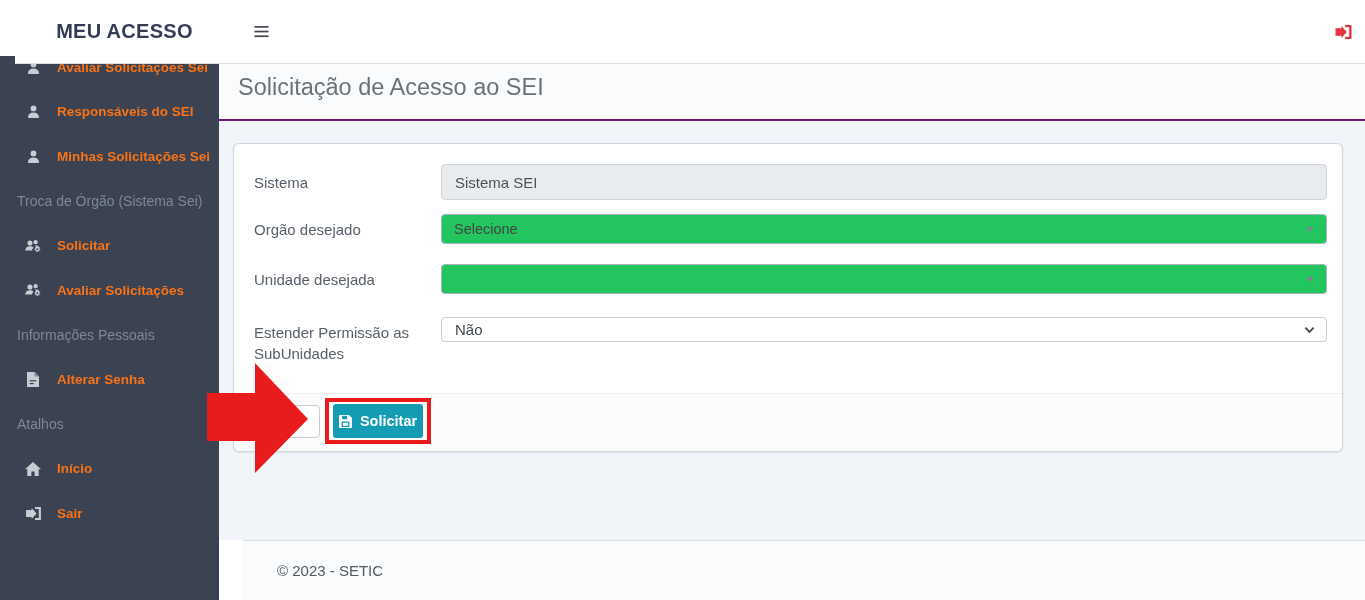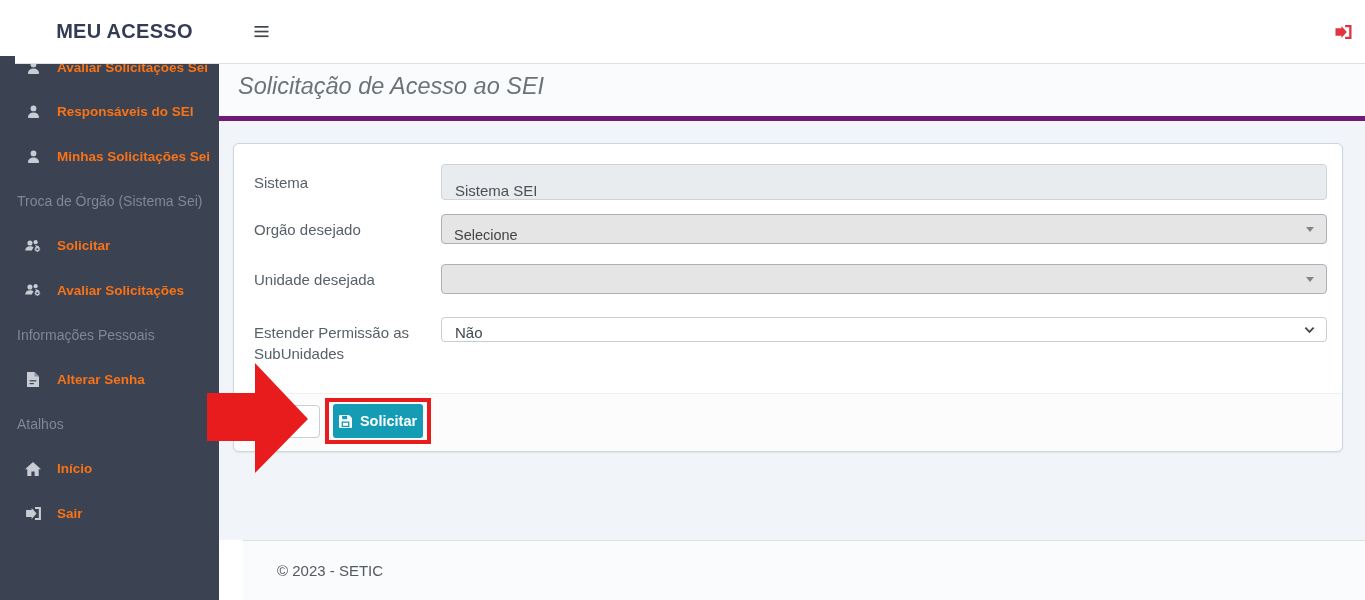--- a/index.html
+++ b/index.html
@@ -50,22 +50,22 @@
     margin-left:15px; color:#f97316; font-size:13.5px; font-weight:bold;
     white-space:nowrap;
   }
   .menu-header {
     color:#7f8896; font-size:14px; padding-left:17px; white-space:nowrap;
   }
 
   
   .main { position:absolute; left:219px; top:56px; right:0; bottom:0; }
   .content-header {
-    height:65px; background:#f9fbfd; border-bottom:5px solid #701a75;
-    display:flex; align-items:center; padding-left:19px;font-style:italic;
+    height:65px; background:#f9fbfd; border-bottom:2px solid #701a75;
+    display:flex; align-items:center; padding-left:19px;
   }
   .page-title { font-size:23.5px; font-weight:400; color:#6d7277; }
   .content {
     position:absolute; top:65px; bottom:60px; left:0; right:0;
     background:#f1f4f8;
   }
 
   
   .card {
     position:absolute; left:14px; top:22px; width:1110px; height:309px;
@@ -74,27 +74,27 @@
   }
   .card-body { padding:20px 15px 0 20px; }
   .form-row { display:flex; align-items:center; }
   .form-row.top-align { align-items:flex-start; }
   .form-row.top-align .form-label { padding-top:5px; line-height:21px; }
   .fr0 { margin-bottom:14px; }
   .fr1 { margin-bottom:20px; }
   .fr2 { margin-bottom:23px; }
   .form-label { width:187px; padding-right:12px; font-size:15px; color:#58606a; }
   .form-control-wrap { flex:1; }
-  .ctl { width:100%; border-radius:4px; display:flex; align-items:flex-end; position:relative; }
+  .ctl { width:100%; border-radius:4px; display:flex; align-items:center; position:relative; }
   .ctl-disabled {
     height:36px; background:#e9ecef; border:1px solid #ced4da;
     padding:0 13px; font-size:15px; color:#4b5157;
   }
   .ctl-select2 {
-    height:30px; background:#e5e5e5; border:1px solid #a9b2bb;
+    height:30px; background:#22c55e; border:1px solid #a9b2bb;
     padding:0 12px; font-size:14.5px; color:#444; cursor:pointer;
   }
   .s2-caret {
     position:absolute; right:12px; top:50%; margin-top:-2px;
     width:0; height:0;
     border-left:4.5px solid transparent; border-right:4.5px solid transparent;
     border-top:5.5px solid #7d858d;
   }
   .ctl-native {
     height:25px; background:#fff; border:1px solid #c6cdd5;

